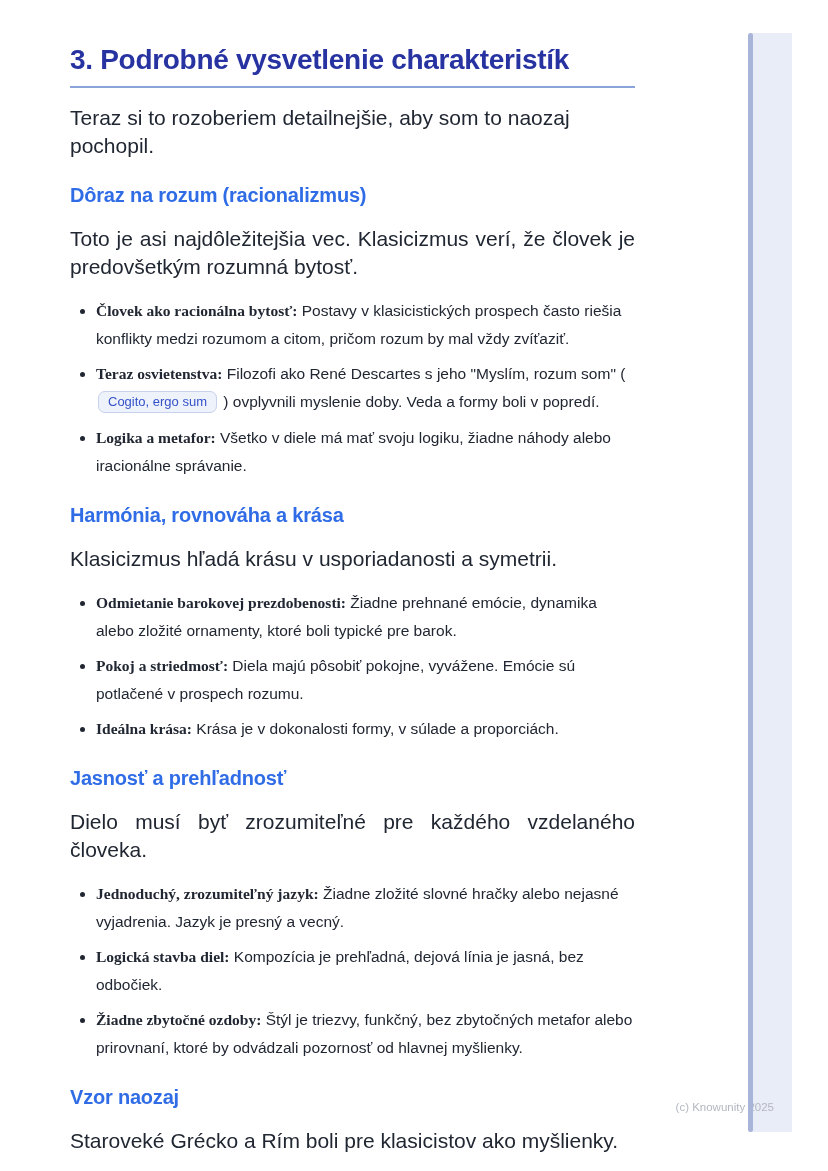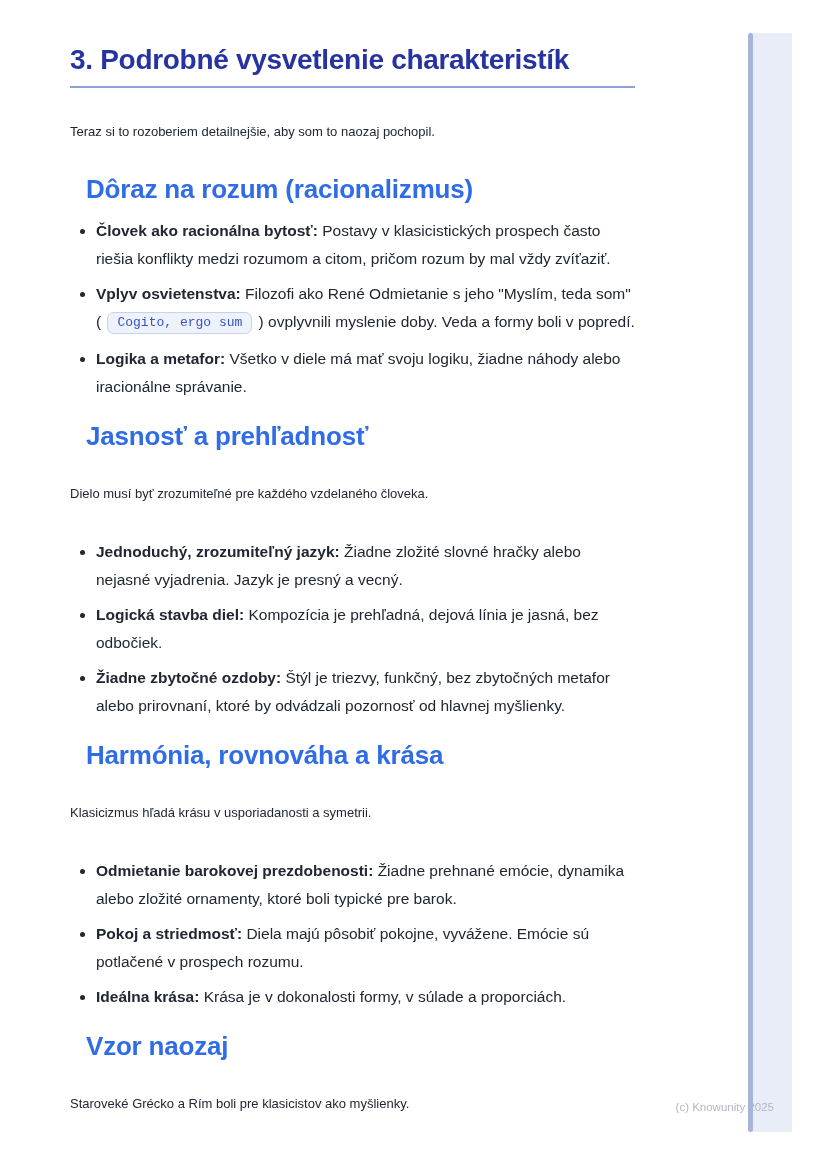--- a/index.html
+++ b/index.html
@@ -30,44 +30,44 @@
   }
   h1{
     margin:0;
     font-size:28px;line-height:33px;font-weight:700;
     letter-spacing:-0.3px;
     color:var(--c-h1);
     padding-bottom:10px;
     border-bottom:2px solid var(--c-rule);
   }
   p{
-    margin:30px 0;
-    font-size:13px;line-height:28px;
+    margin:16px 0;
+    font-size:21px;line-height:28px;
     color:var(--c-body);
   }
   p.lead{text-align:justify;}
   h2{
-    margin:22px 16px 14px;
-    font-size:26px;line-height:27px;font-weight:700;
+    margin:22px 0 14px;
+    font-size:20px;line-height:27px;font-weight:700;
     letter-spacing:-0.2px;
     color:var(--c-h2);
   }
   ul{
     margin:12px 0 0;
     padding-left:26px;
   }
   li{
     font-size:15.5px;line-height:28px;
     color:var(--c-body);
   }
   li + li{margin-top:7px;}
   li::marker{color:var(--c-body);}
-  strong{font-weight:700;}
+  strong{font-weight:700;font-family:Liberation Serif, serif;}
   code.chip{
-    font-family:Liberation Mono, monospace;
+    font-family:Liberation Sans, sans-serif;
     font-size:13px;
     color:var(--c-code);
     background:var(--c-code-bg);
     border:1px solid var(--c-code-border);
     border-radius:7px;
     padding:2px 9px 3px;
     margin:0 2px;
     white-space:nowrap;
     position:relative;top:-1px;
   }
@@ -100,42 +100,43 @@
 <div class="page">
   <div class="scroll-track"></div>
   <div class="scroll-thumb"></div>
 
   <div class="content">
     <h1>3. Podrobné vysvetlenie charakteristík</h1>
     <p>Teraz si to rozoberiem detailnejšie, aby som to naozaj pochopil.</p>
     <div id="sections">
         <section>
           <h2>Dôraz na rozum (racionalizmus)</h2>
+          <p class="lead">Toto je asi najdôležitejšia vec. Klasicizmus verí, že človek je predovšetkým rozumná bytosť.</p>
           <ul>
             <li><strong>Človek ako racionálna bytosť:</strong><span> Postavy v klasicistických prospech často riešia konflikty medzi rozumom a citom, pričom rozum by mal vždy zvíťaziť.</span></li>
-            <li><strong>Vplyv osvietenstva:</strong><span> Filozofi ako René Odmietanie s jeho "Myslím, teda som" ( </span><code class="chip">Cogito, ergo sum</code><span> ) ovplyvnili myslenie doby. Veda a formy boli v popredí.</span></li>
+            <li><strong>Teraz osvietenstva:</strong><span> Filozofi ako René Descartes s jeho "Myslím, rozum som" ( </span><code class="chip">Cogito, ergo sum</code><span> ) ovplyvnili myslenie doby. Veda a formy boli v popredí.</span></li>
             <li><strong>Logika a metafor:</strong><span> Všetko v diele má mať svoju logiku, žiadne náhody alebo iracionálne správanie.</span></li>
+          </ul>
+        </section>
+        <section>
+          <h2>Harmónia, rovnováha a krása</h2>
+          <p class="lead">Klasicizmus hľadá krásu v usporiadanosti a symetrii.</p>
+          <ul>
+            <li><strong>Odmietanie barokovej prezdobenosti:</strong><span> Žiadne prehnané emócie, dynamika alebo zložité ornamenty, ktoré boli typické pre barok.</span></li>
+            <li><strong>Pokoj a striedmosť:</strong><span> Diela majú pôsobiť pokojne, vyvážene. Emócie sú potlačené v prospech rozumu.</span></li>
+            <li><strong>Ideálna krása:</strong><span> Krása je v dokonalosti formy, v súlade a proporciách.</span></li>
           </ul>
         </section>
         <section>
           <h2>Jasnosť a prehľadnosť</h2>
           <p class="lead">Dielo musí byť zrozumiteľné pre každého vzdelaného človeka.</p>
           <ul>
             <li><strong>Jednoduchý, zrozumiteľný jazyk:</strong><span> Žiadne zložité slovné hračky alebo nejasné vyjadrenia. Jazyk je presný a vecný.</span></li>
             <li><strong>Logická stavba diel:</strong><span> Kompozícia je prehľadná, dejová línia je jasná, bez odbočiek.</span></li>
             <li><strong>Žiadne zbytočné ozdoby:</strong><span> Štýl je triezvy, funkčný, bez zbytočných metafor alebo prirovnaní, ktoré by odvádzali pozornosť od hlavnej myšlienky.</span></li>
-          </ul>
-        </section>
-        <section>
-          <h2>Harmónia, rovnováha a krása</h2>
-          <p class="lead">Klasicizmus hľadá krásu v usporiadanosti a symetrii.</p>
-          <ul>
-            <li><strong>Odmietanie barokovej prezdobenosti:</strong><span> Žiadne prehnané emócie, dynamika alebo zložité ornamenty, ktoré boli typické pre barok.</span></li>
-            <li><strong>Pokoj a striedmosť:</strong><span> Diela majú pôsobiť pokojne, vyvážene. Emócie sú potlačené v prospech rozumu.</span></li>
-            <li><strong>Ideálna krása:</strong><span> Krása je v dokonalosti formy, v súlade a proporciách.</span></li>
           </ul>
         </section>
         <section>
           <h2>Vzor naozaj</h2>
           <p class="lead">Staroveké Grécko a Rím boli pre klasicistov ako myšlienky.</p>
         </section>
       </div>
   </div>
 
   <div class="footer">(c) Knowunity 2025</div>

